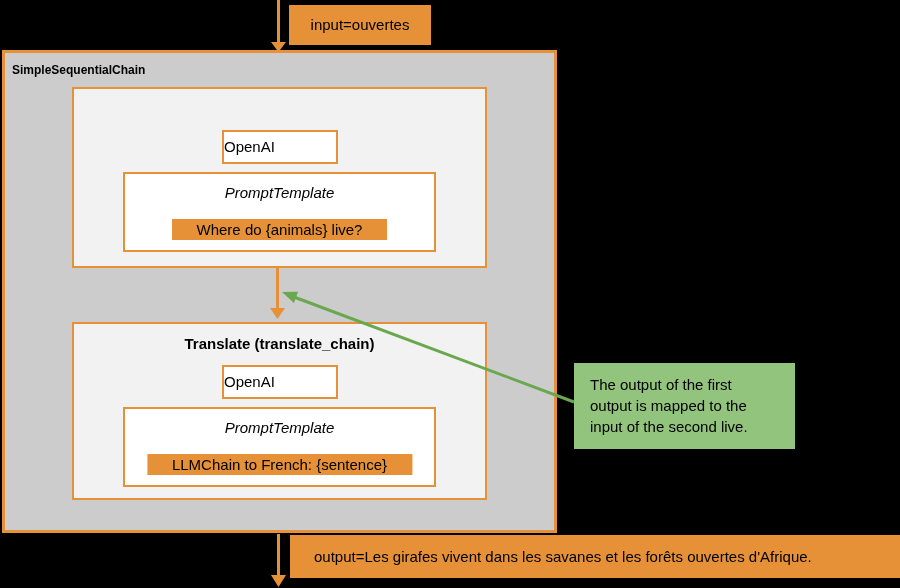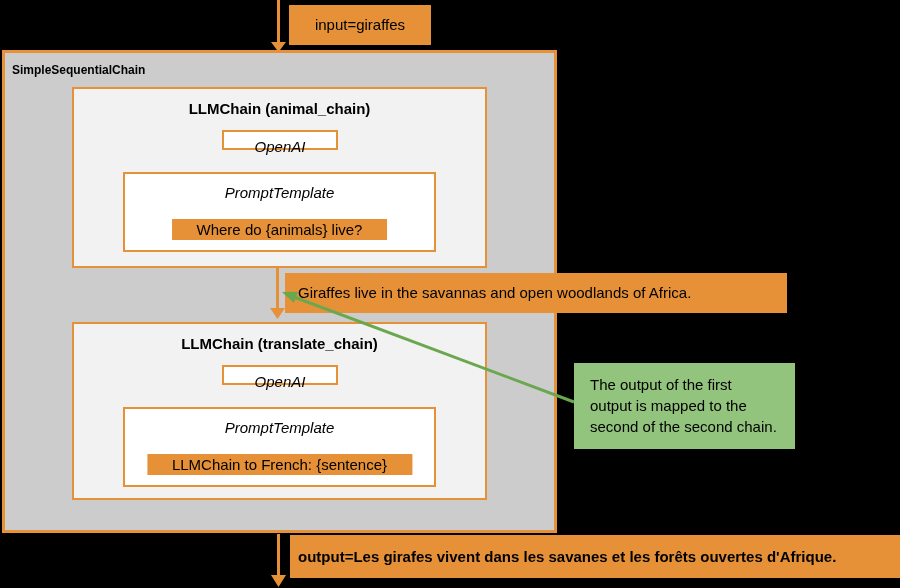--- a/index.html
+++ b/index.html
@@ -32,21 +32,21 @@
   .input-label {
     left: 289px; top: 5px; width: 142px; height: 40px;
     line-height: 40px; text-align: center;
   }
   .intermediate-label {
     left: 285px; top: 273px; width: 502px; height: 40px;
     line-height: 40px; padding-left: 13px; text-align: left;
   }
   .output-label {
     left: 290px; top: 535px; width: 610px; height: 43px;
-    line-height: 43px; padding-left: 8px; text-align: left; font-weight: bold;
+    line-height: 43px; padding-left: 24px; text-align: left;
   }
 
   .container-box {
     position: absolute;
     left: 2px; top: 50px; width: 555px; height: 483px;
     background: var(--container-fill);
     border: 3px solid var(--orange);
     z-index: 1;
   }
   .container-title {
@@ -61,24 +61,24 @@
     border: 2px solid var(--orange);
     z-index: 2;
   }
   .chain-panel.first  { top: 87px;  height: 181px; }
   .chain-panel.second { top: 322px; height: 178px; }
   .chain-title {
     position: absolute; left: 0; top: 11px; width: 100%;
     text-align: center; font-size: 15px; font-weight: bold;
   }
   .openai-box {
-    position: absolute; left: 148px; top: 41px; width: 116px; height: 20px;
+    position: absolute; left: 148px; top: 41px; width: 116px; height: 34px;
     background: var(--box-fill);
     border: 2px solid var(--orange);
-    text-align: center; line-height: 30px; font-size: 15px; font-style: italic;
+    line-height: 30px; font-size: 15px;
   }
   .prompt-box {
     position: absolute; left: 49px; top: 83px; width: 313px; height: 80px;
     background: var(--box-fill);
     border: 2px solid var(--orange);
   }
   .prompt-title {
     position: absolute; left: 0; top: 10px; width: 100%;
     text-align: center; font-size: 15px; font-style: italic;
   }
@@ -111,45 +111,43 @@
 </head>
 <body>
 
 <div id="stage">
 
   <div class="container-box">
     <div class="container-title">SimpleSequentialChain</div>
   </div>
 
   <div class="chain-panel first">
-    <div class="chain-title">LLMChain (animal_chain)</div>
     <div class="openai-box">OpenAI</div>
     <div class="prompt-box">
       <div class="prompt-title">PromptTemplate</div>
       <div class="prompt-highlight">Where do {animals} live?</div>
     </div>
   </div>
 
   <div class="chain-panel second">
-    <div class="chain-title">LLMChain (translate_chain)</div>
+    <div class="chain-title">Translate (translate_chain)</div>
     <div class="openai-box">OpenAI</div>
     <div class="prompt-box">
       <div class="prompt-title">PromptTemplate</div>
       <div class="prompt-highlight">LLMChain to French: {sentence}</div>
     </div>
   </div>
 
-  <div class="orange-label input-label">input=giraffes</div>
-  <div class="orange-label intermediate-label">Giraffes live in the savannas and open woodlands of Africa.</div>
+  <div class="orange-label input-label">input=ouvertes</div>
   <div class="orange-label output-label">output=Les girafes vivent dans les savanes et les forêts ouvertes d'Afrique.</div>
 
   <div class="annotation-note">
     <span class="annotation-line">The output of the first</span>
     <span class="annotation-line">output is mapped to the</span>
-    <span class="annotation-line">second of the second chain.</span>
+    <span class="annotation-line">input of the second live.</span>
   </div>
 
   <svg id="arrow-layer" viewBox="0 0 900 588" xmlns="http://www.w3.org/2000/svg">
     <g>
       <line class="arrow-orange-line" x1="278.5" y1="0" x2="278.5" y2="43"></line>
       <polygon class="arrow-orange-head" points="271,42 286,42 278.5,52"></polygon>
     </g>
     <g>
       <line class="arrow-orange-line" x1="277.5" y1="266" x2="277.5" y2="309"></line>
       <polygon class="arrow-orange-head" points="270,308 285,308 277.5,319"></polygon>

